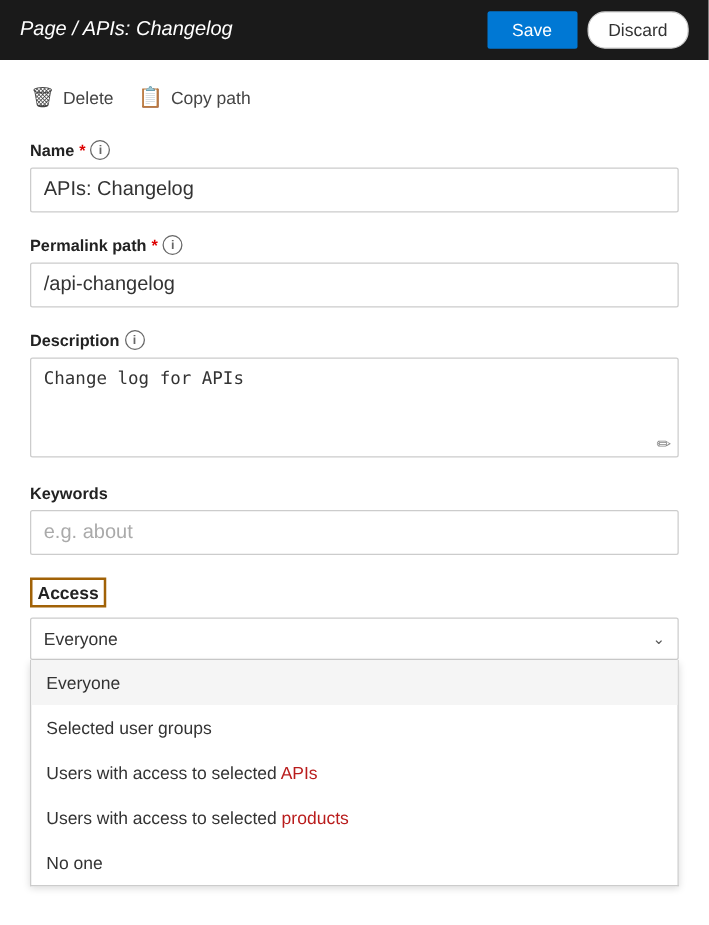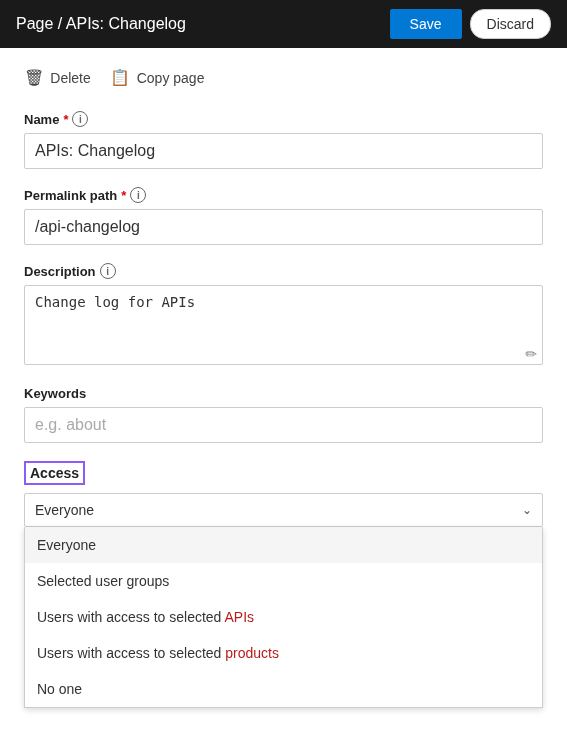--- a/index.html
+++ b/index.html
@@ -18,20 +18,21 @@
       display: flex;
       align-items: center;
       justify-content: space-between;
       padding: 0 16px;
       height: 48px;
     }
     .header-title {
       color: #fff;
       font-size: 16px;
       font-weight: 500;
+      font-style: italic;
     }
     .header-actions {
       display: flex;
       gap: 8px;
     }
     .btn-save {
       background: #0078d4;
       color: #fff;
       border: none;
       padding: 6px 20px;
@@ -138,21 +139,21 @@
     .field-textarea::placeholder {
       color: #aaa;
     }
 
     
     .access-label {
       font-size: 14px;
       font-weight: 600;
       color: #222;
       margin-bottom: 8px;
-      border: 2px solid #8b5cf6;
+      border: 2px solid #a16207;
       display: inline-block;
       padding: 2px 4px;
     }
 
     
     .dropdown-wrapper {
       position: relative;
     }
     .dropdown-selected {
       width: 100%;
@@ -210,21 +211,21 @@
 
 <div class="content">
 
   <div class="toolbar">
     <div class="toolbar-item">
       <span class="icon">🗑</span>
       <span>Delete</span>
     </div>
     <div class="toolbar-item">
       <span class="icon">📋</span>
-      <span>Copy page</span>
+      <span>Copy path</span>
     </div>
   </div>
 
   <div class="field-group">
     <div class="field-label">
       <span>Name</span>
       <span class="required">*</span>
       <span class="info-icon">i</span>
     </div>
     <input type="text" class="field-input" value="APIs: Changelog" style="">

